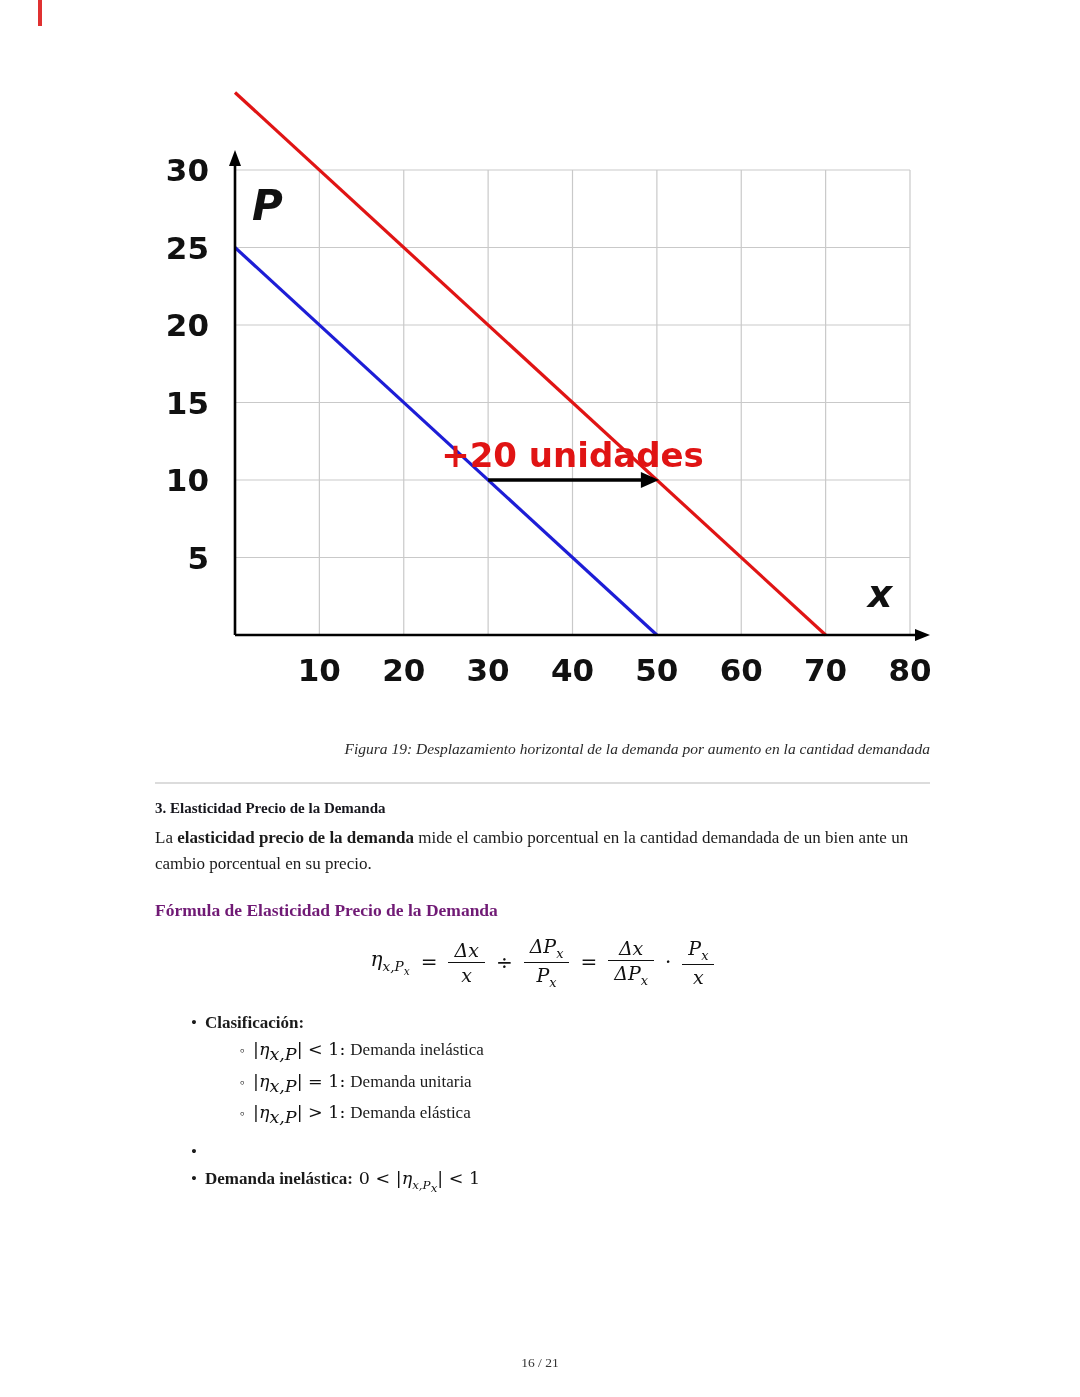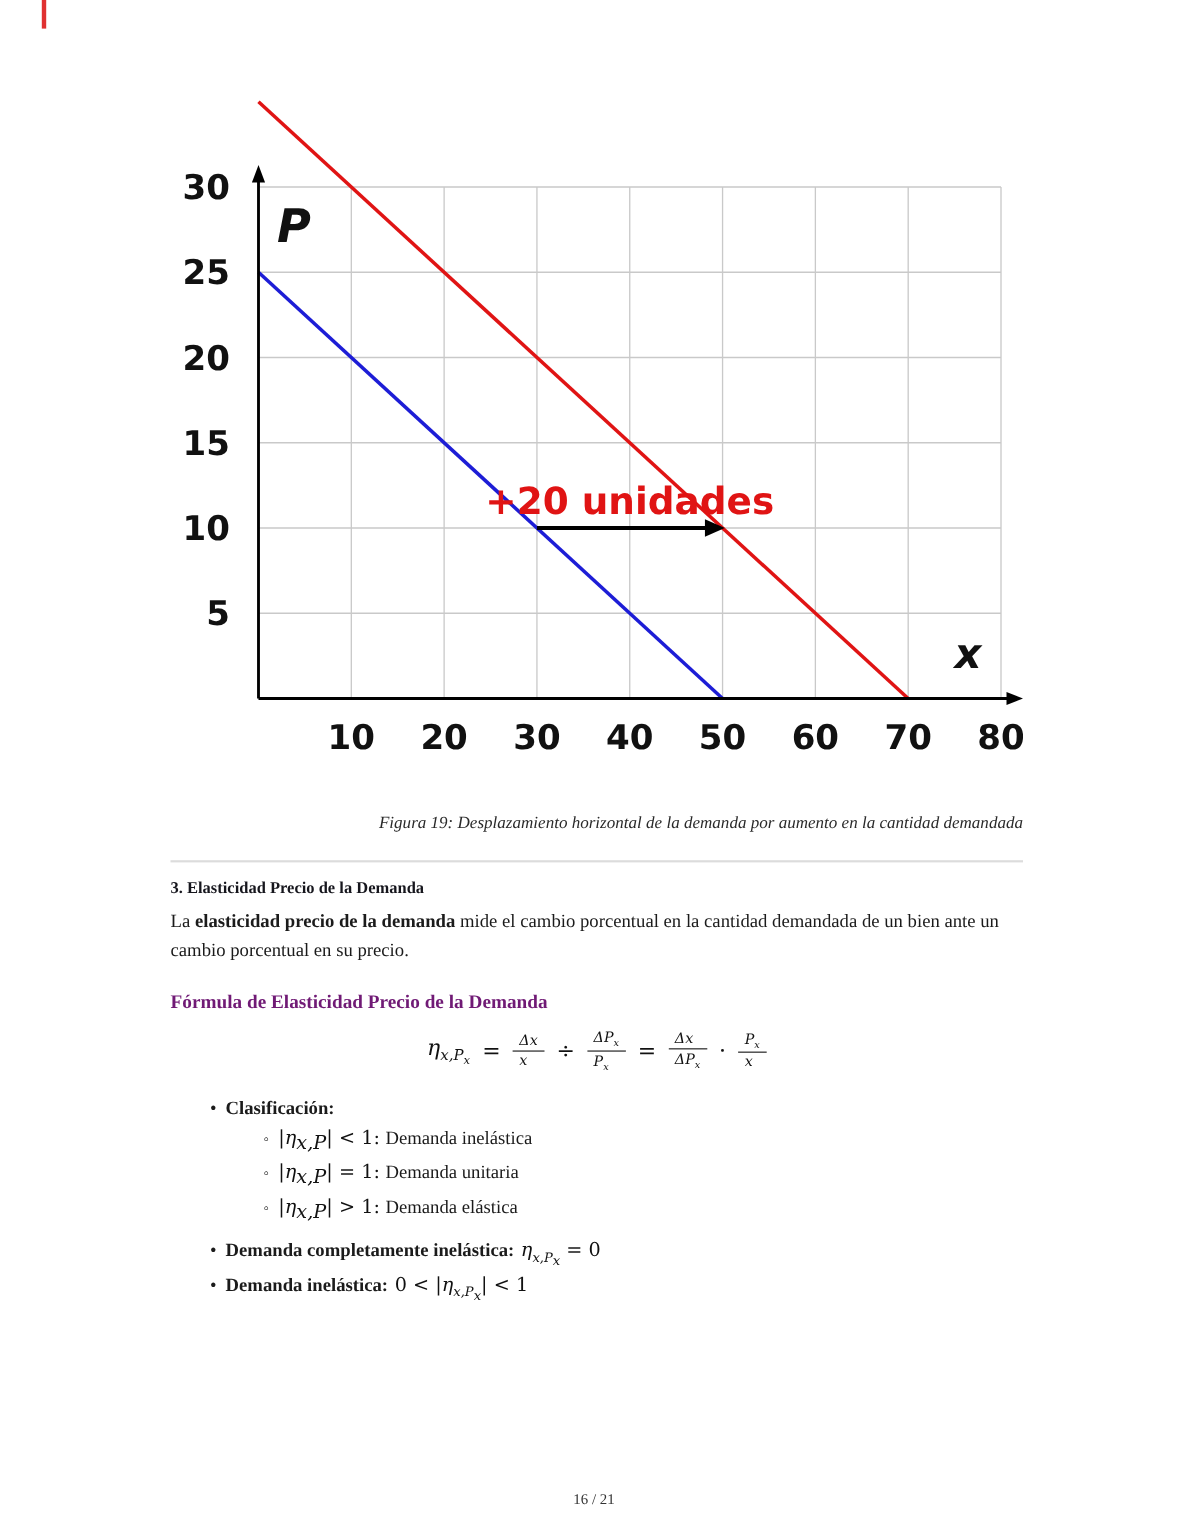--- a/index.html
+++ b/index.html
@@ -59,21 +59,21 @@
     justify-content: center;
     align-items: center;
     gap: 9px;
     font-size: 20px;
     color: #111;
   }
   .mi { font-style: italic; font-family: "DejaVu Serif", serif; }
   .mo { font-family: "DejaVu Serif", serif; padding: 0 2px; }
   sub { font-size: 68%; }
   sub sub { font-size: 78%; }
-  .frac { display: inline-block; vertical-align: middle; font-size: 13px; }
+  .frac { display: inline-block; text-align: center; vertical-align: middle; font-size: 19px; }
   .frac .num { display: block; padding: 0 6px 1px 6px; border-bottom: 1.4px solid #111; }
   .frac .den { display: block; padding: 1px 6px 0 6px; }
   .imath { font-family: "DejaVu Serif", serif; font-size: 17.5px; color: #111; }
   .imath .mi { font-size: inherit; }
   
   .blist { margin-top: 20px; }
   .b-row { display: flex; align-items: baseline; font-size: 17px; line-height: 1.55; }
   .b-row .disc { width: 22px; text-align: center; flex: 0 0 auto; }
   .lvl1 { padding-left: 28px; }
   .lvl2 { padding-left: 76px; }
@@ -199,21 +199,20 @@
         <span class="circ">◦</span>
         <span class="imath"><span>|</span><span class="mi">η</span><sub class="mi">x,P</sub><span>| &gt; 1:</span></span>
         <span class="item-text">Demanda elástica</span>
       </div>
     </div>
 
 
     <div class="blist" style="margin-top:8px">
       <div class="b-row lvl1">
         <span class="disc">•</span>
-        <span><span class="bold">Demanda completamente inelástica:</span><span class="imath math-gap"><span></span><span class="mi">η</span><sub><span class="mi">x,P</span><sub class="mi">x</sub></sub><span> = 0</span></span></span>
       </div>
 
       <div class="b-row lvl1">
         <span class="disc">•</span>
         <span><span class="bold">Demanda inelástica:</span><span class="imath math-gap"><span>0 &lt; |</span><span class="mi">η</span><sub><span class="mi">x,P</span><sub class="mi">x</sub></sub><span>| &lt; 1</span></span></span>
       </div>
     </div>
 
   </div>
 

